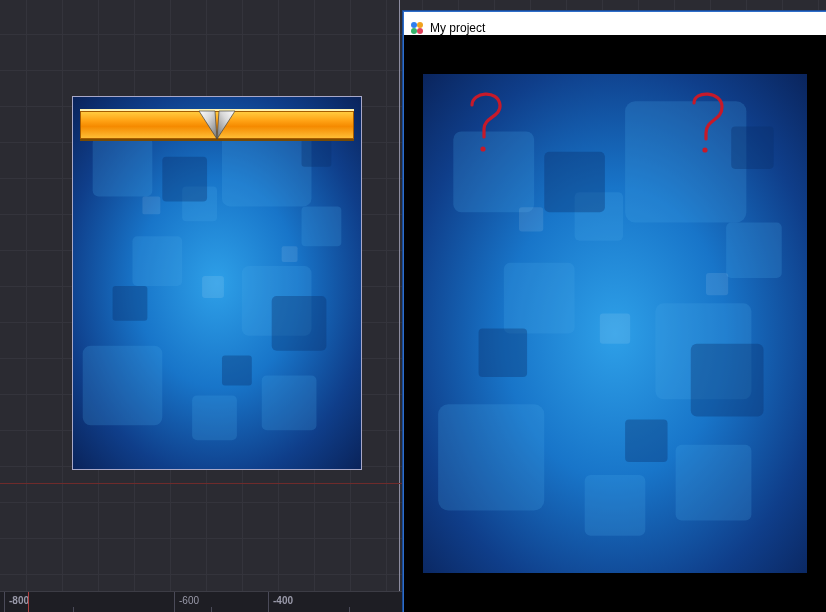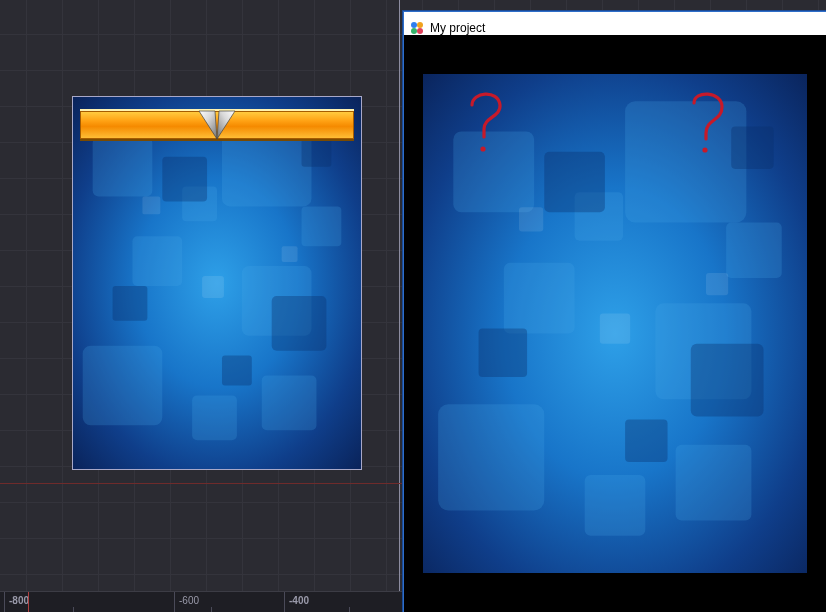--- a/index.html
+++ b/index.html
@@ -204,21 +204,21 @@
   </div>
 
   <div class="ruler">
     <div class="tick" style="left:4px;font-weight:bold;">
         <span class="lbl">-800</span>
       </div>
     <div class="origin-mark" style="left:28px;"></div>
     <div class="tick" style="left:142px;margin-left:32px;">
         <span class="lbl">-600</span>
       </div>
-    <div class="tick" style="left:284px;font-weight:bold;">
+    <div class="tick" style="left:268px;font-weight:bold;">
         <span class="lbl">-400</span>
       </div>
     <div class="tick" style="left:418px;">
         <span class="lbl">-200</span>
       </div>
     <div class="tick" style="left:556px;">
         <span class="lbl">0</span>
       </div>
     <div class="tick" style="left:626px;">
         <span class="lbl">200</span>

